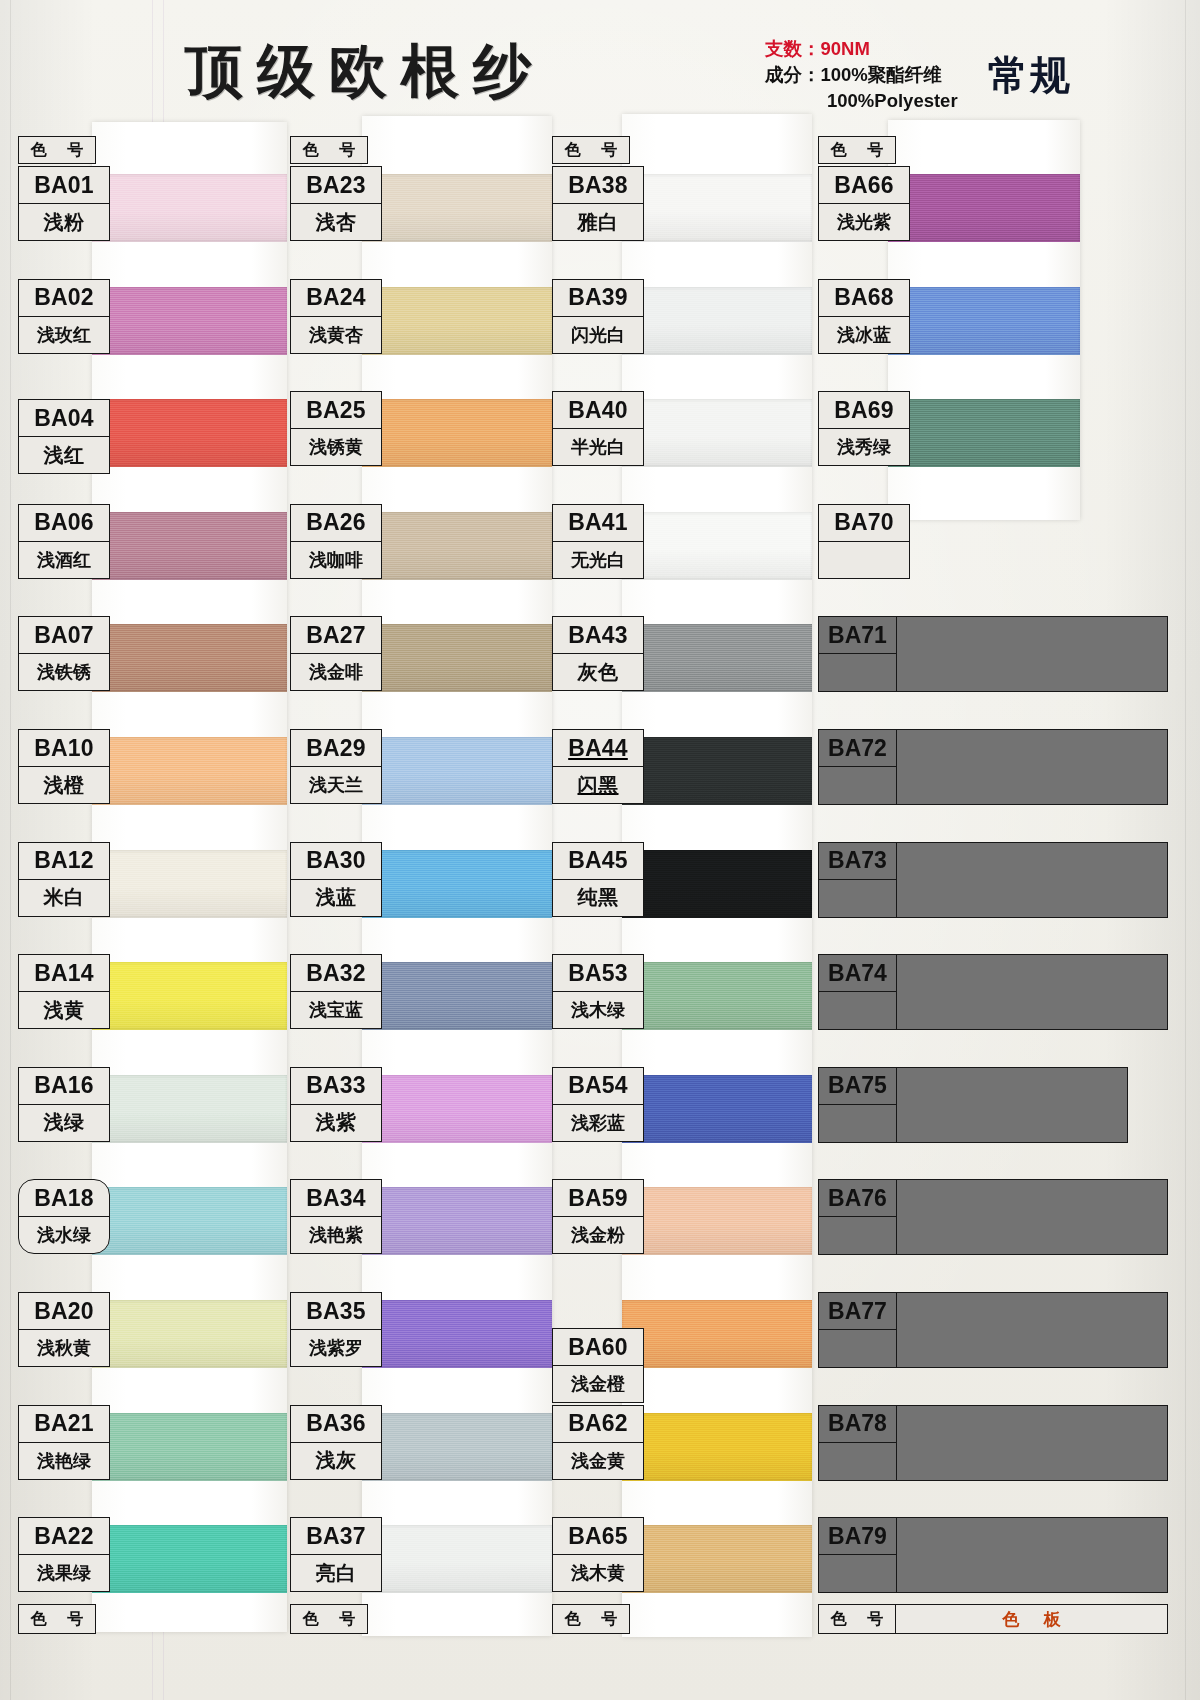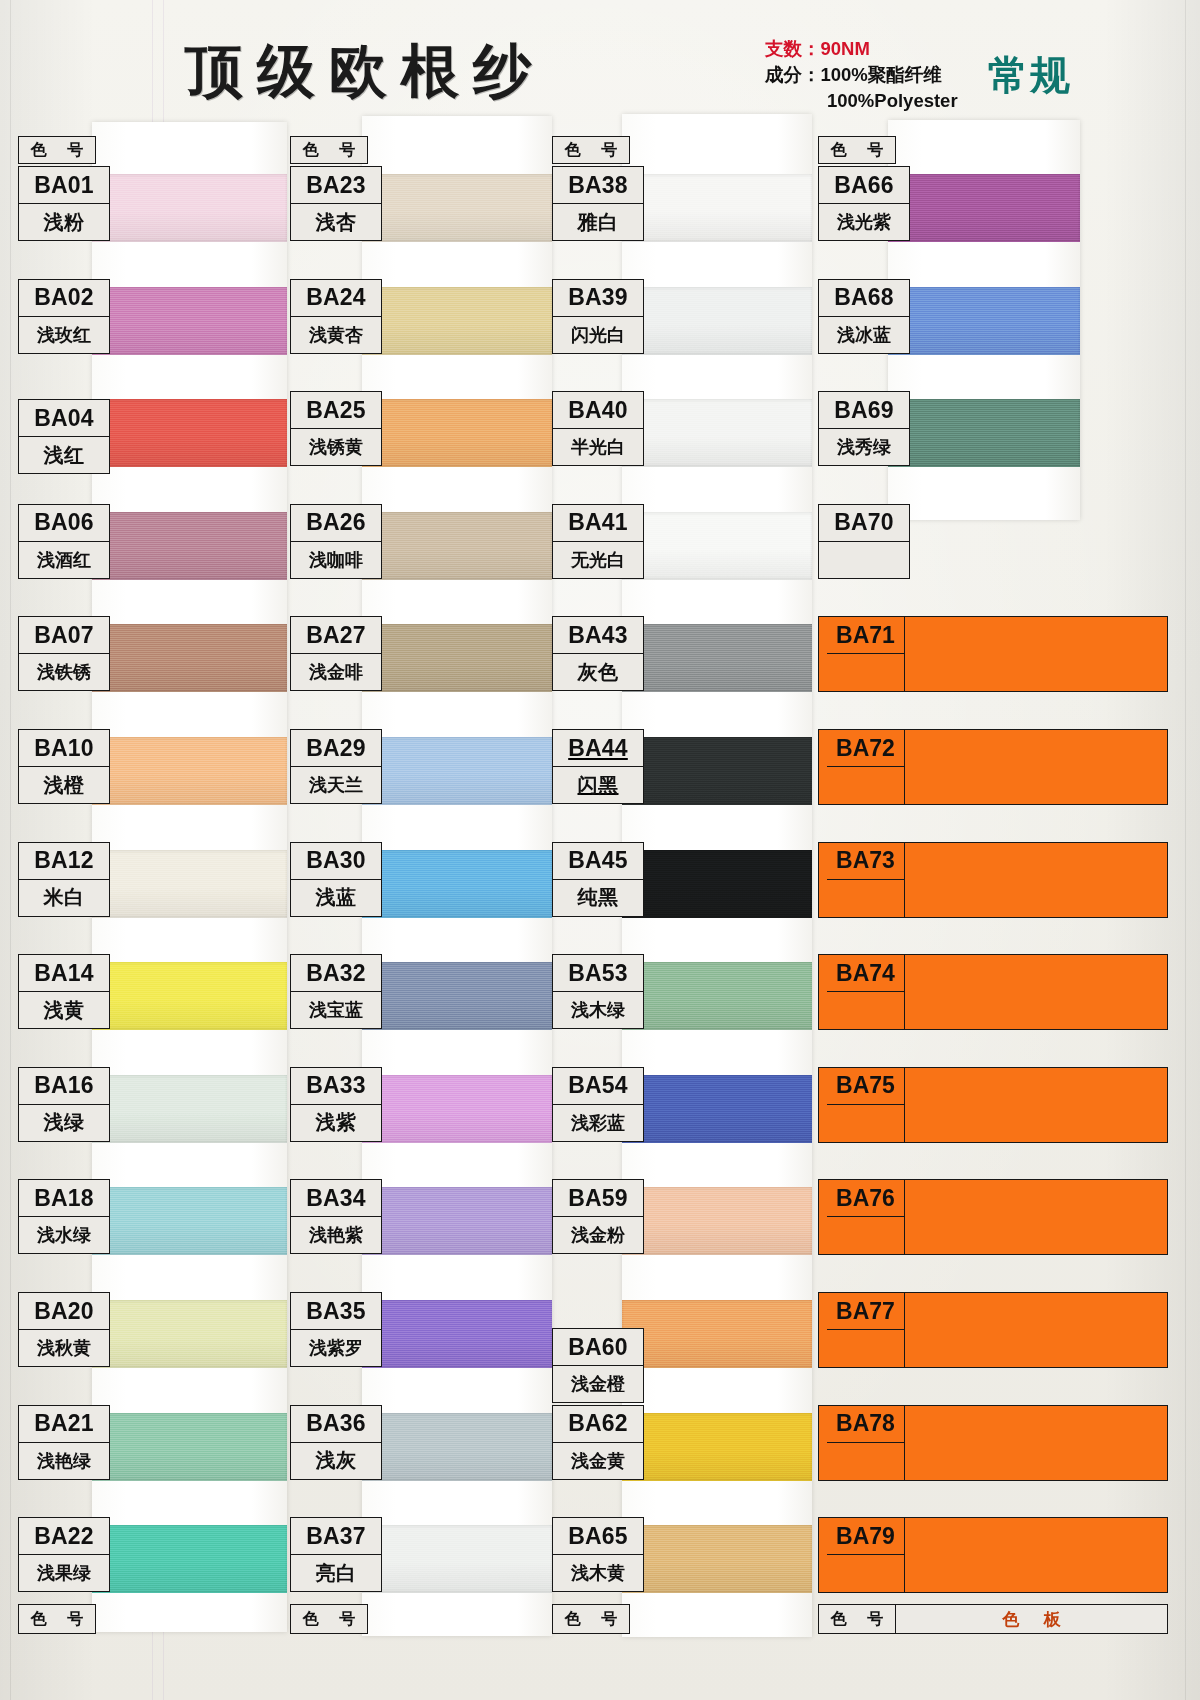--- a/index.html
+++ b/index.html
@@ -32,21 +32,21 @@
     color:#1b1b1b;white-space:nowrap;
     text-shadow:1px 1px 0 rgba(0,0,0,.25);
   }
   .spec{position:absolute;left:765px;top:36px;width:215px;}
   .spec-row{font-size:18.5px;font-weight:700;line-height:26px;white-space:nowrap;color:#111;}
   .spec-row .lbl{color:#d4132a;}
   .spec-row .val-red{color:#d4132a;}
   .spec-ind{padding-left:62px;}
   .badge{
     position:absolute;left:988px;top:48px;
-    color:#0f766e;font-weight:700;font-size:40px;letter-spacing:2px;
+    color:#0f172a;font-weight:700;font-size:40px;letter-spacing:2px;
     font-family:"DejaVu Serif","Liberation Serif",serif;
     white-space:nowrap;
   }
 
   
   .col{position:absolute;top:136px;}
   .col1{left:18px;}
   .col2{left:290px;}
   .col3{left:552px;}
   .col4{left:818px;}
@@ -90,22 +90,22 @@
     box-shadow:inset 0 2px 3px rgba(0,0,0,.06),inset 0 -2px 3px rgba(0,0,0,.06);
   }
   .sw:after{
     content:"";position:absolute;inset:0;
     background:repeating-linear-gradient(0deg,rgba(255,255,255,.16) 0 1px,rgba(0,0,0,.035) 1px 2px);
     mix-blend-mode:overlay;
   }
 
   
   .ph{
-    position:relative;border:1.8px solid #171717;background:#f97316;
-    box-sizing:border-box;display:flex;padding-left:8px;
+    position:relative;border:1.8px solid #171717;background:#737373;
+    box-sizing:border-box;display:flex;
   }
   .ph-left{width:78px;border-right:1.8px solid #171717;box-sizing:border-box;}
   .ph-left .code{
     height:36px;border-bottom:1.6px solid #171717;
     display:flex;align-items:center;justify-content:center;
     font-size:23px;font-weight:700;color:#111;
   }
   .ph-left .nm{height:36px;}
   .ph-right{flex:1;}
 
@@ -200,21 +200,21 @@
     <div class="tag" style="position: absolute; left: 0px; top: 818.2px; z-index: 4;">
       <div class="code">BA14</div>
       <div class="nm">浅黄</div>
     </div>
     <div class="sw" style="position: absolute; left: 74px; width: 195px; top: 826.2px; height: 68px; background: linear-gradient(rgb(242, 234, 82) 0%, rgb(242, 234, 82) 55%, rgb(227, 220, 77) 100%); z-index: 2;"></div>
     <div class="tag" style="position: absolute; left: 0px; top: 930.8px; z-index: 4;">
       <div class="code">BA16</div>
       <div class="nm">浅绿</div>
     </div>
     <div class="sw" style="position: absolute; left: 74px; width: 195px; top: 938.8px; height: 68px; background: linear-gradient(rgb(223, 233, 224) 0%, rgb(223, 233, 224) 55%, rgb(210, 219, 211) 100%); z-index: 2;"></div>
-    <div class="tag" style="position: absolute; left: 0px; top: 1043.4px; z-index: 4;">
+    <div class="tag" style="position: absolute; left: 0px; top: 1043.4px; z-index: 4; border-radius: 16px;">
       <div class="code">BA18</div>
       <div class="nm n3">浅水绿</div>
     </div>
     <div class="sw" style="position: absolute; left: 74px; width: 195px; top: 1051.4px; height: 68px; background: linear-gradient(rgb(155, 212, 216) 0%, rgb(155, 212, 216) 55%, rgb(146, 199, 203) 100%); z-index: 2;"></div>
     <div class="tag" style="position: absolute; left: 0px; top: 1156px; z-index: 4;">
       <div class="code">BA20</div>
       <div class="nm n3">浅秋黄</div>
     </div>
     <div class="sw" style="position: absolute; left: 74px; width: 195px; top: 1164px; height: 68px; background: linear-gradient(rgb(228, 231, 180) 0%, rgb(228, 231, 180) 55%, rgb(214, 217, 169) 100%); z-index: 2;"></div>
     <div class="tag" style="position: absolute; left: 0px; top: 1268.6px; z-index: 4;">
@@ -406,21 +406,21 @@
       </div>
       <div class="ph-right"></div>
     </div>
     <div class="ph" style="position: absolute; left: 0px; top: 818.2px; width: 350px; height: 76px; z-index: 4;">
       <div class="ph-left">
         <div class="code">BA74</div>
         <div class="nm"></div>
       </div>
       <div class="ph-right"></div>
     </div>
-    <div class="ph" style="position: absolute; left: 0px; top: 930.8px; width: 350px; height: 76px; z-index: 4; text-align: center;">
+    <div class="ph" style="position: absolute; left: 0px; top: 930.8px; width: 310px; height: 76px; z-index: 4; text-align: center;">
       <div class="ph-left">
         <div class="code">BA75</div>
         <div class="nm"></div>
       </div>
       <div class="ph-right"></div>
     </div>
     <div class="ph" style="position: absolute; left: 0px; top: 1043.4px; width: 350px; height: 76px; z-index: 4;">
       <div class="ph-left">
         <div class="code">BA76</div>
         <div class="nm"></div>

